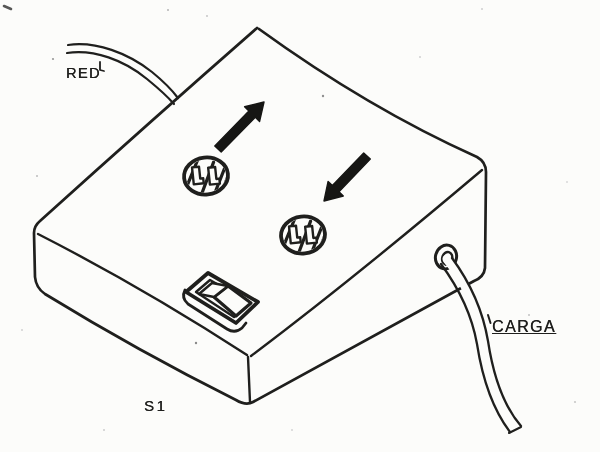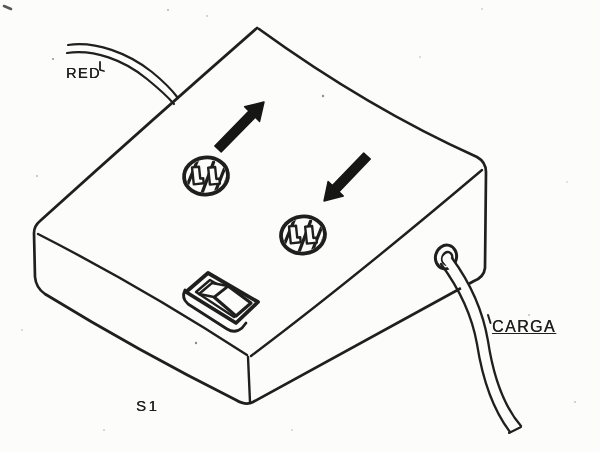--- a/index.html
+++ b/index.html
@@ -22,21 +22,21 @@
   .stage svg{position:absolute;left:0;top:0;color:var(--ink);}
   .lbl{
     position:absolute;
     color:var(--ink);
     text-shadow:0.35px 0 0 currentColor; 
     white-space:nowrap;
     user-select:none;
   }
   .lbl.red  {left:66px; top:65px;  font-size:14.5px; letter-spacing:1.4px;}
   .lbl.carga{left:492px;top:318px; font-size:16px;   letter-spacing:1.4px;text-decoration:underline;}
-  .lbl.s1   {left:136px;top:397px; font-size:15px;   letter-spacing:2.5px;}
+  .lbl.s1   {left:144px;top:397px; font-size:15px;   letter-spacing:2.5px;}
 </style>
 </head>
 <body>
 
 <div class="stage">
 
   <svg width="600" height="452" viewBox="0 0 600 452" fill="none" stroke-linecap="round" stroke-linejoin="round">
 
     <g>
       <path d="M 4,6 l 7,3" stroke="#3a3a38" stroke-width="2.6" opacity="0.85"></path>

